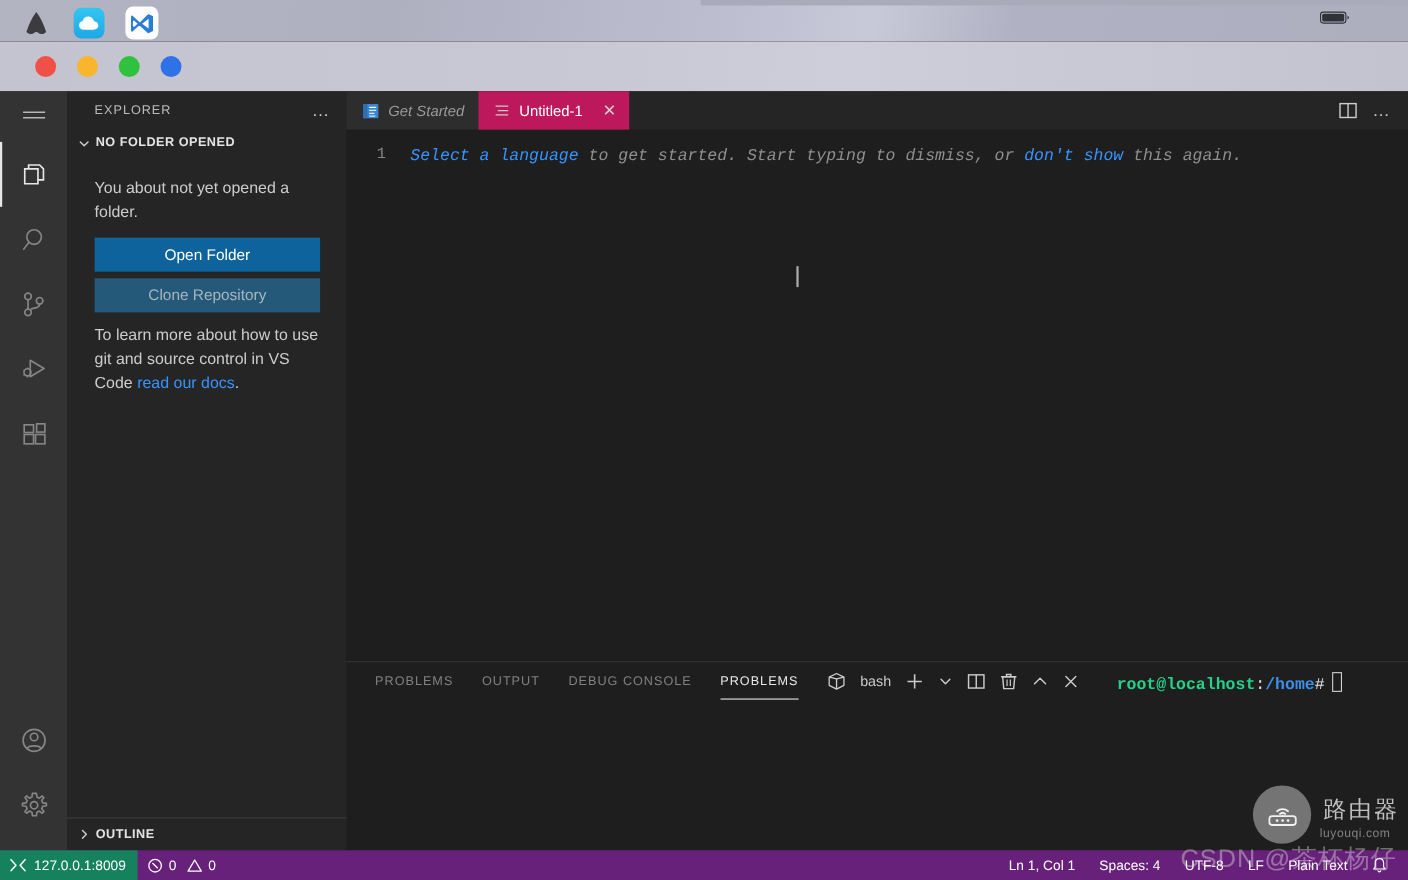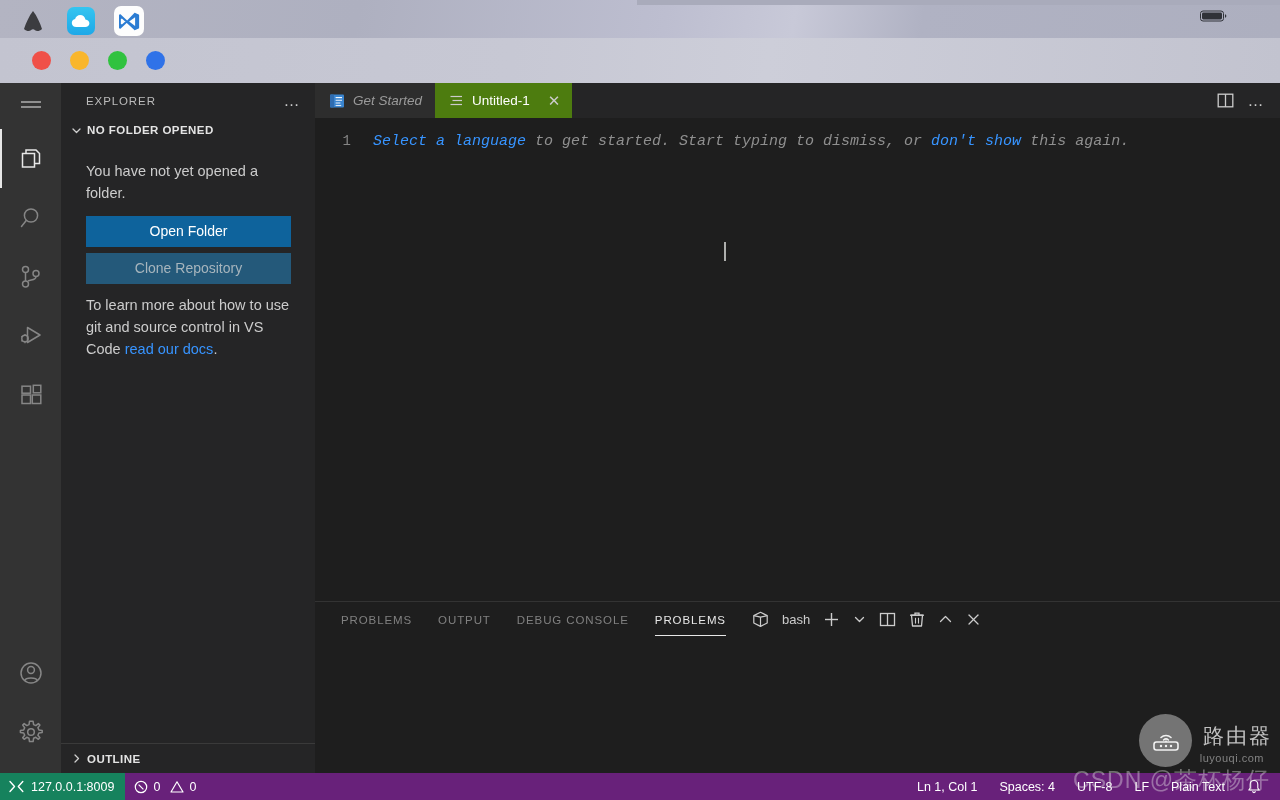--- a/index.html
+++ b/index.html
@@ -116,21 +116,21 @@
   .editor-col { flex: 1; display: flex; flex-direction: column; background: #1e1e1e; min-width: 0; }
   .tabsrow {
     height: 35px; background: #252526; display: flex; align-items: stretch; position: relative;
   }
   .tab {
     display: flex; align-items: center; gap: 8px; padding: 0 12px 0 14px;
     font-size: 13.5px; color: #9a9a9a; background: #2d2d2d; position: relative; cursor: pointer;
     min-width: 120px;
   }
   .tab.inactive { font-style: italic; background: #2d2d2d; }
-  .tab.active { background: #4d7c0f; color: #ffffff; font-style: normal; }
+  .tab.active { background: #be185d; color: #ffffff; font-style: normal; }
   .tab-close { font-size: 15px; color: #cccccc; margin-left: 10px; line-height: 1; }
   .tabs-actions {
     margin-left: auto; display: flex; align-items: center; gap: 14px; padding-right: 15px; color: #cccccc;
   }
   .editor-area { flex: 1; position: relative; background: #1e1e1e; overflow: hidden; }
   .code-line {
     display: flex; padding-top: 12px; font-family: "Liberation Mono", monospace;
   }
   .gutter {
     width: 58px; flex: 0 0 58px; text-align: right; padding-right: 22px;
@@ -364,21 +364,21 @@
         </div>
         <div class="sb-section-head">
           <span class="chev">
             <svg width="11" height="11" viewBox="0 0 11 11">
               <path d="M2 4 L5.5 7.5 L9 4" fill="none" stroke="currentColor" stroke-width="1.3" stroke-linecap="round" stroke-linejoin="round"></path>
             </svg>
           </span>
           <span>NO FOLDER OPENED</span>
         </div>
         <div class="sb-body">
-          <div class="sb-text">You have not yet opened a folder.</div>
+          <div class="sb-text">You about not yet opened a folder.</div>
           <button class="sb-btn">Open Folder</button>
           <button class="sb-btn secondary">Clone Repository</button>
           <div class="sb-text"><span>To learn more about how to use git and source control in VS Code </span><a class="sb-link" href="#">read our docs</a><span>.</span></div>
         </div>
         <div class="sb-bottom">
           <span class="chev">
             <svg width="11" height="11" viewBox="0 0 11 11">
               <path d="M4 2 L7.5 5.5 L4 9" fill="none" stroke="currentColor" stroke-width="1.3" stroke-linecap="round" stroke-linejoin="round"></path>
             </svg>
           </span>
@@ -479,20 +479,23 @@
                 </svg>
               </span>
               <span>
                 <svg width="15" height="15" viewBox="0 0 15 15">
                   <line x1="3" y1="3" x2="12" y2="12" stroke="currentColor" stroke-width="1.3" stroke-linecap="round"></line>
                   <line x1="12" y1="3" x2="3" y2="12" stroke="currentColor" stroke-width="1.3" stroke-linecap="round"></line>
                 </svg>
               </span>
             </div>
           </div>
+          <div class="terminal-body">
+            <span class="t-user">root@localhost</span><span class="t-colon">:</span><span class="t-path">/home</span><span class="t-hash">#</span><span class="t-cursor"></span>
+          </div>
         </div>
 
       </div>
     </div>
 
     <div class="statusbar">
       <div class="sb-remote">
         <span>
           <svg width="15" height="13" viewBox="0 0 15 13">
             <path d="M1 1.5 L5.5 6.5 L1 11.5" fill="none" stroke="#ffffff" stroke-width="1.4" stroke-linecap="round" stroke-linejoin="round"></path>

